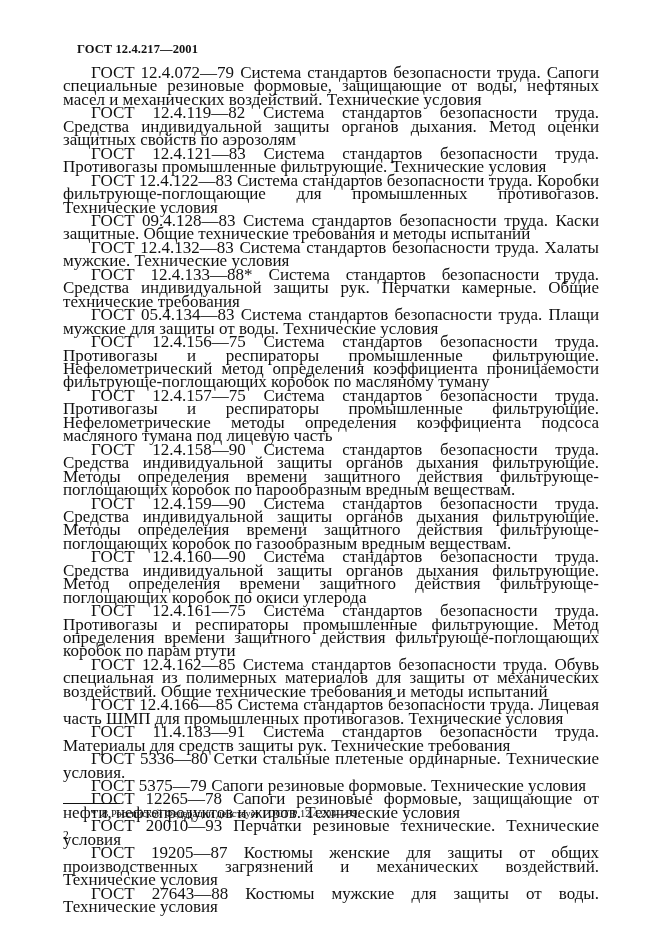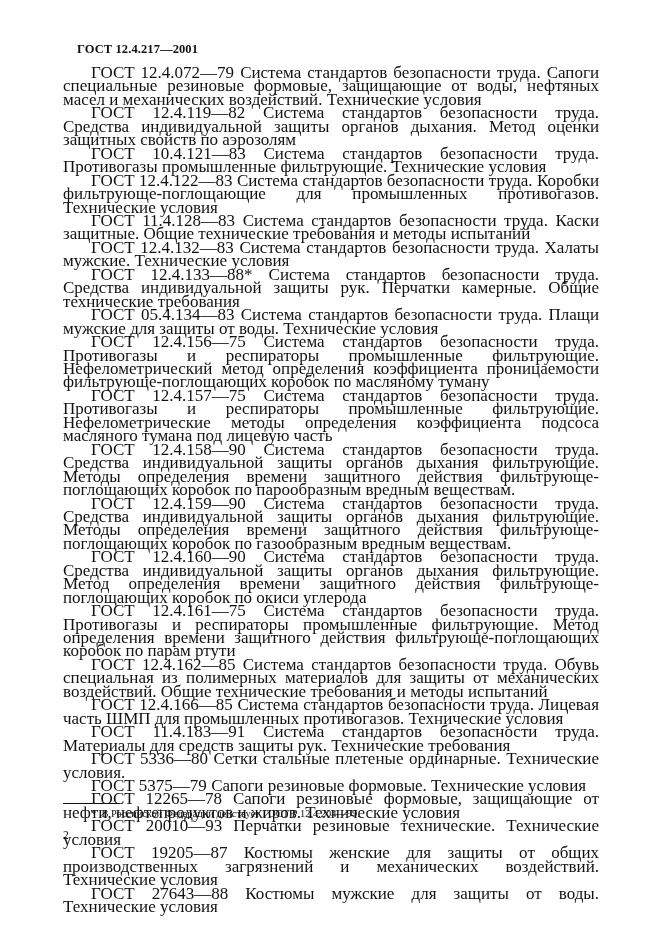--- a/index.html
+++ b/index.html
@@ -16,23 +16,23 @@
 </style>
 </head>
 <body>
 
 <div class="page">
   <div class="header">ГОСТ 12.4.217—2001</div>
 
   <div class="body-text">
     <p class="ref"><span class="code">ГОСТ 12.4.072—79</span> <span>Система стандартов безопасности труда. Сапоги специальные резиновые формовые, защищающие от воды, нефтяных масел и механических воздействий. Технические условия</span></p>
     <p class="ref"><span class="code">ГОСТ 12.4.119—82</span> <span>Система стандартов безопасности труда. Средства индивидуальной защиты органов дыхания. Метод оценки защитных свойств по аэрозолям</span></p>
-    <p class="ref"><span class="code">ГОСТ 10.4.121—83</span> <span>Система стандартов безопасности труда. Противогазы промышленные фильтрующие. Технические условия</span></p>
+    <p class="ref"><span class="code">ГОСТ 12.4.121—83</span> <span>Система стандартов безопасности труда. Противогазы промышленные фильтрующие. Технические условия</span></p>
     <p class="ref"><span class="code">ГОСТ 12.4.122—83</span> <span>Система стандартов безопасности труда. Коробки фильтрующе-поглощающие для промышленных противогазов. Технические условия</span></p>
-    <p class="ref"><span class="code">ГОСТ 11.4.128—83</span> <span>Система стандартов безопасности труда. Каски защитные. Общие технические требования и методы испытаний</span></p>
+    <p class="ref"><span class="code">ГОСТ 09.4.128—83</span> <span>Система стандартов безопасности труда. Каски защитные. Общие технические требования и методы испытаний</span></p>
     <p class="ref"><span class="code">ГОСТ 12.4.132—83</span> <span>Система стандартов безопасности труда. Халаты мужские. Технические условия</span></p>
     <p class="ref"><span class="code">ГОСТ 12.4.133—88*</span> <span>Система стандартов безопасности труда. Средства индивидуальной защиты рук. Перчатки камерные. Общие технические требования</span></p>
     <p class="ref"><span class="code">ГОСТ 05.4.134—83</span> <span>Система стандартов безопасности труда. Плащи мужские для защиты от воды. Технические условия</span></p>
     <p class="ref"><span class="code">ГОСТ 12.4.156—75</span> <span>Система стандартов безопасности труда. Противогазы и респираторы промышленные фильтрующие. Нефелометрический метод определения коэффициента проницаемости фильтрующе-поглощающих коробок по масляному туману</span></p>
     <p class="ref"><span class="code">ГОСТ 12.4.157—75</span> <span>Система стандартов безопасности труда. Противогазы и респираторы промышленные фильтрующие. Нефелометрические методы определения коэффициента подсоса масляного тумана под лицевую часть</span></p>
     <p class="ref"><span class="code">ГОСТ 12.4.158—90</span> <span>Система стандартов безопасности труда. Средства индивидуальной защиты органов дыхания фильтрующие. Методы определения времени защитного действия фильтрующе-поглощающих коробок по парообразным вредным веществам.</span></p>
     <p class="ref"><span class="code">ГОСТ 12.4.159—90</span> <span>Система стандартов безопасности труда. Средства индивидуальной защиты органов дыхания фильтрующие. Методы определения времени защитного действия фильтрующе-поглощающих коробок по газообразным вредным веществам.</span></p>
     <p class="ref"><span class="code">ГОСТ 12.4.160—90</span> <span>Система стандартов безопасности труда. Средства индивидуальной защиты органов дыхания фильтрующие. Метод определения времени защитного действия фильтрующе-поглощающих коробок по окиси углерода</span></p>
     <p class="ref"><span class="code">ГОСТ 12.4.161—75</span> <span>Система стандартов безопасности труда. Противогазы и респираторы промышленные фильтрующие. Метод определения времени защитного действия фильтрующе-поглощающих коробок по парам ртути</span></p>
     <p class="ref"><span class="code">ГОСТ 12.4.162—85</span> <span>Система стандартов безопасности труда. Обувь специальная из полимерных материалов для защиты от механических воздействий. Общие технические требования и методы испытаний</span></p>

